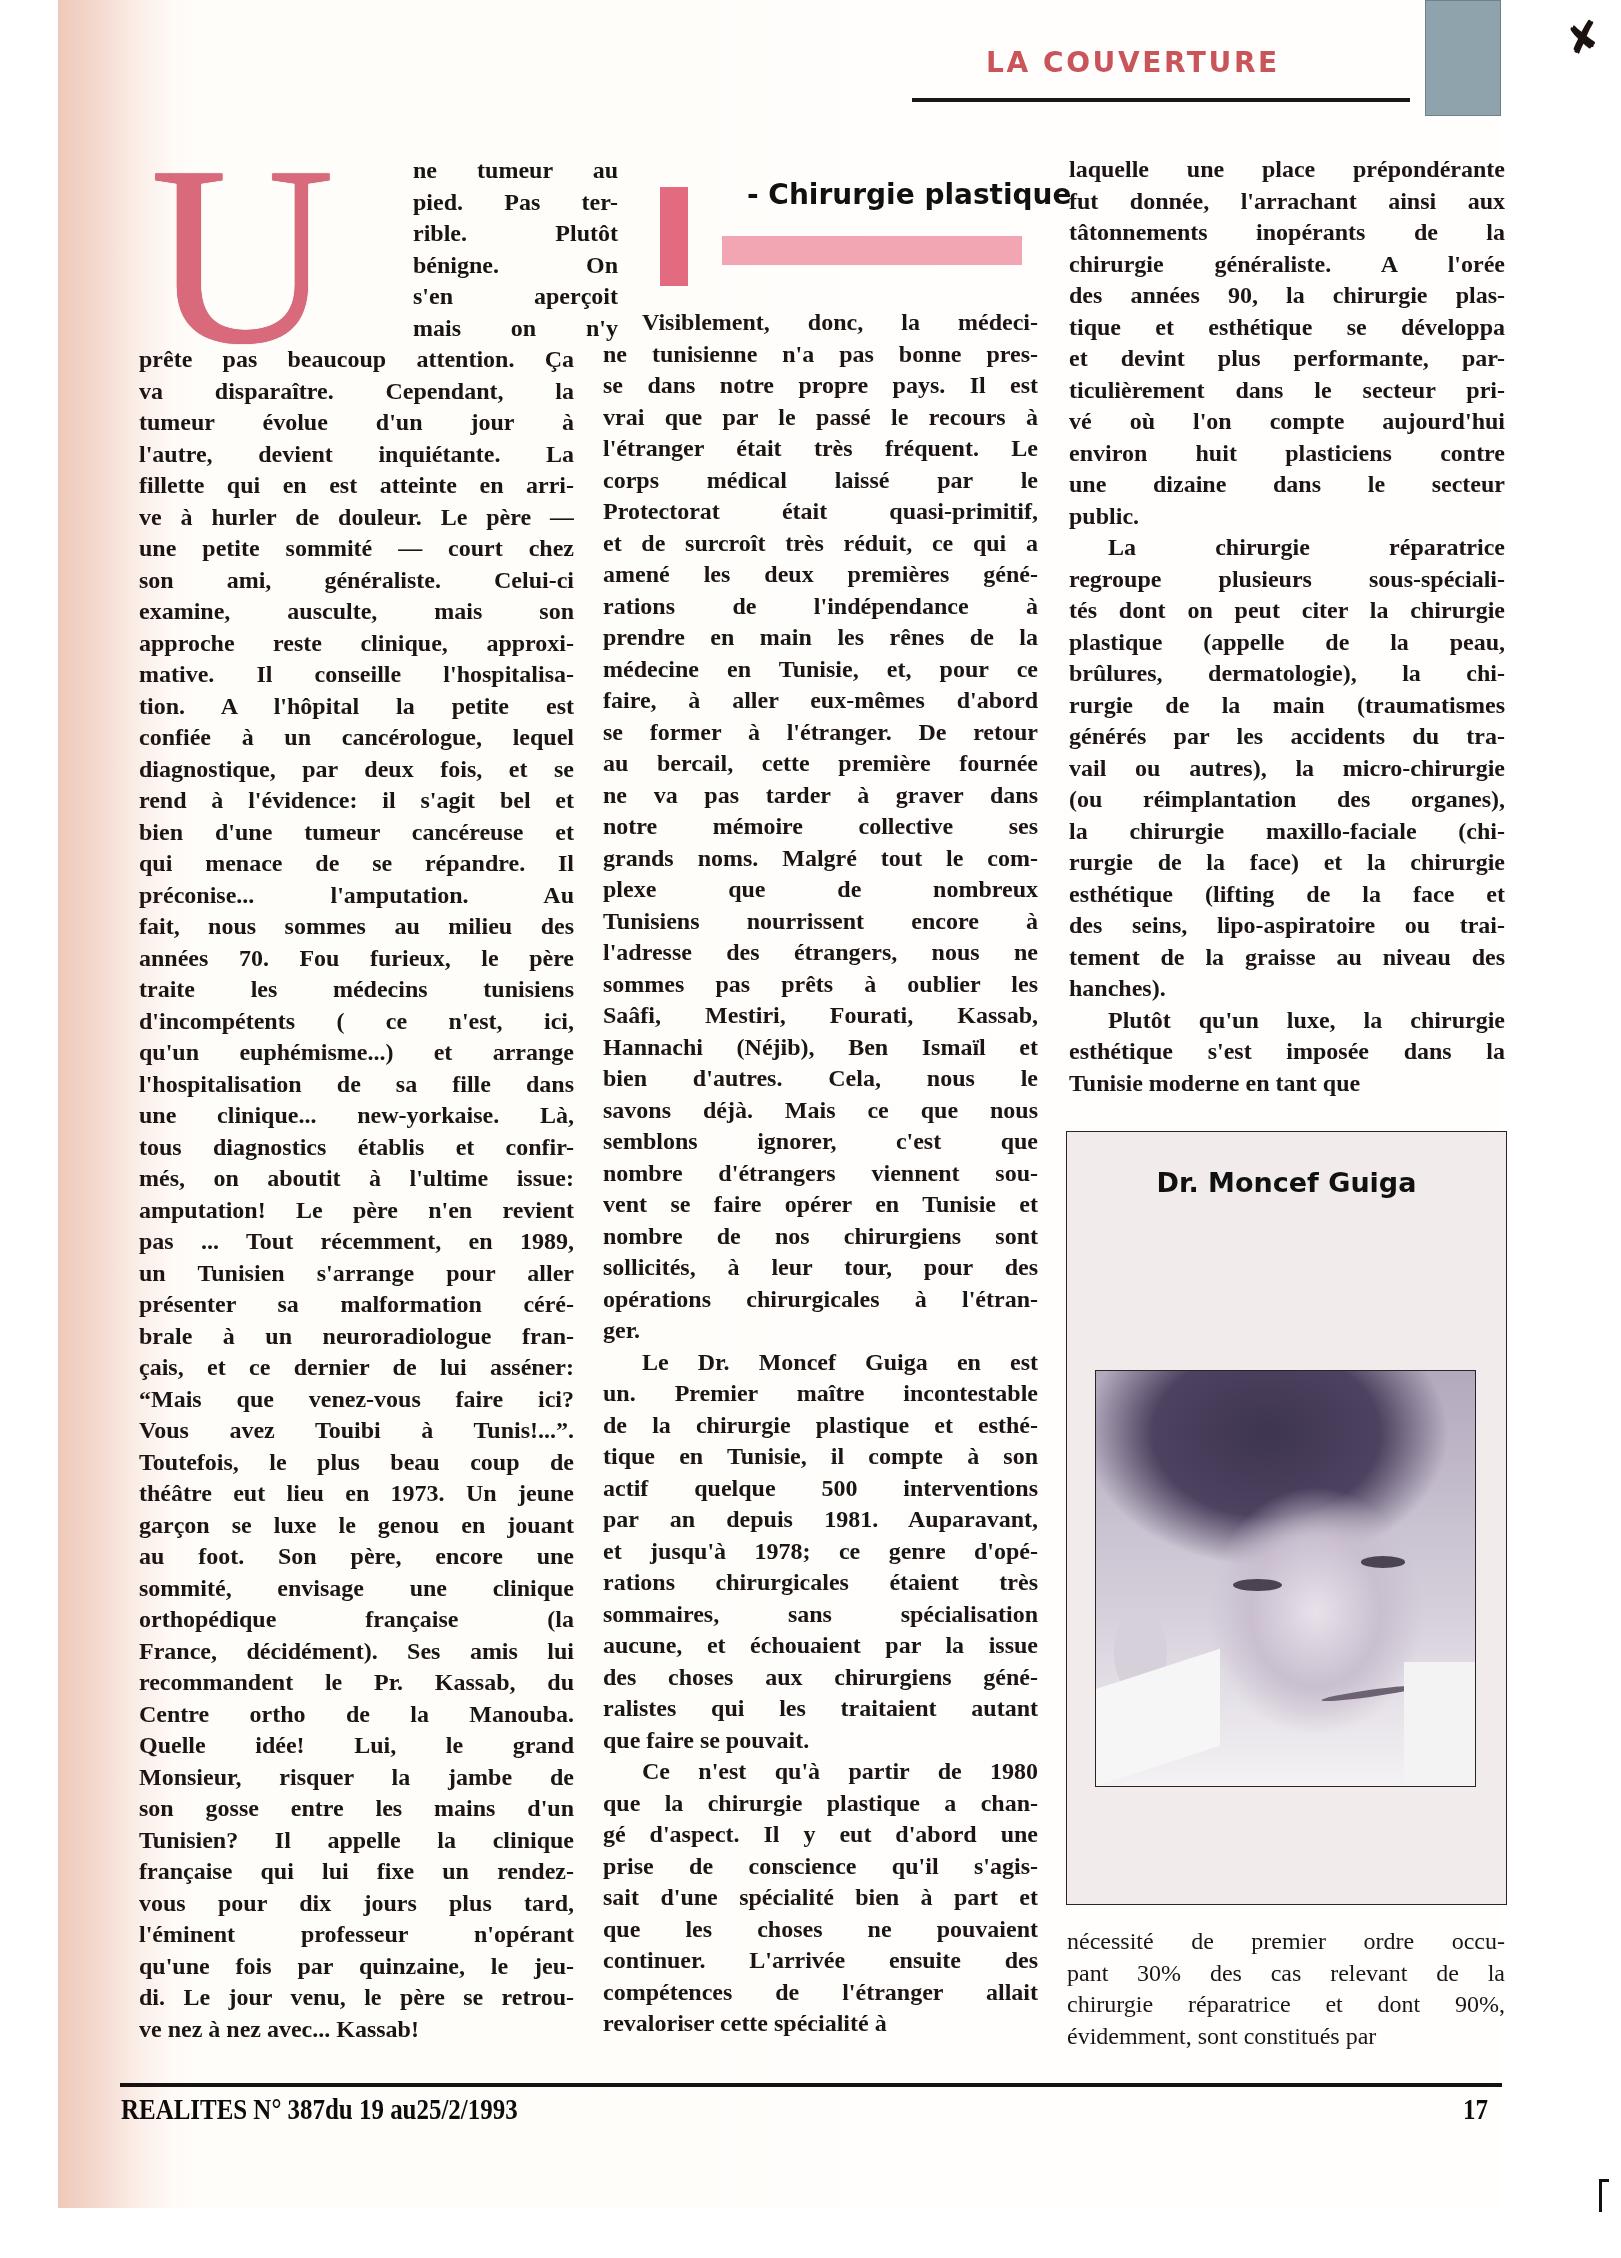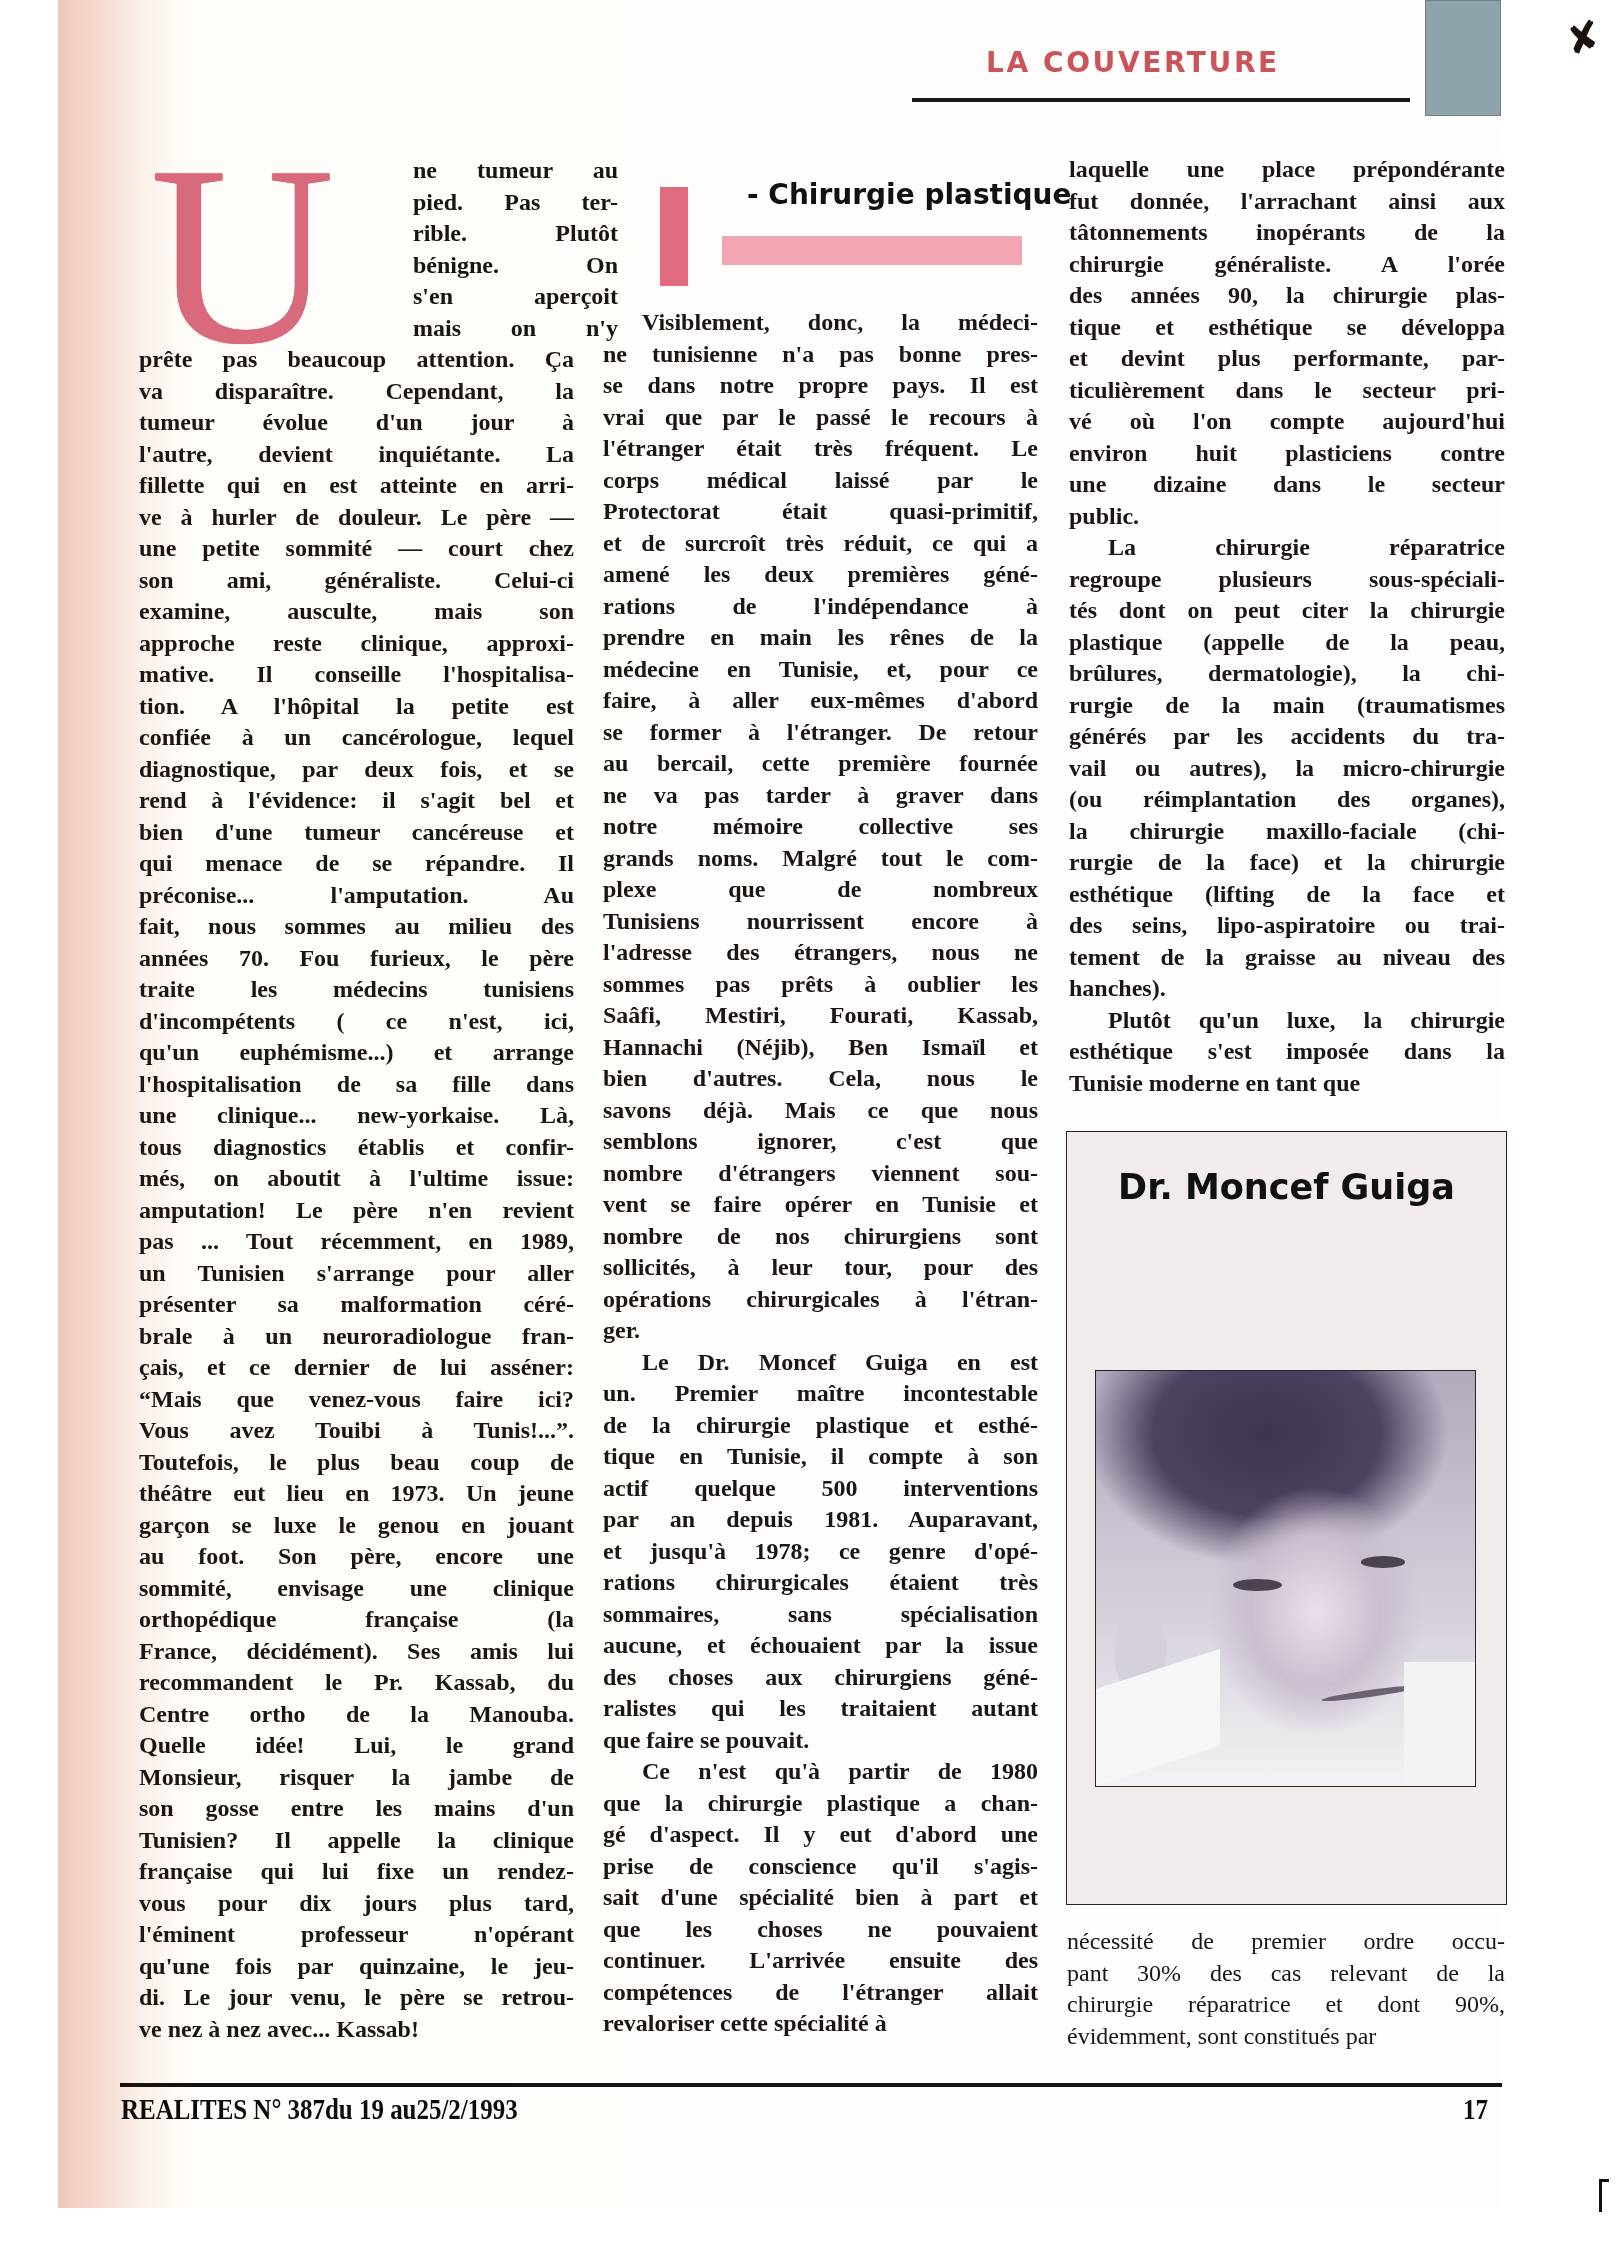--- a/index.html
+++ b/index.html
@@ -24,21 +24,21 @@
 
   .dropcap { position:absolute; left:150px; top:150px; font-family:"Liberation Serif","DejaVu Serif",serif; font-size:256px; line-height:212px; color:#d96a7c; font-weight:normal; text-shadow:0 0 0.9px #a04050; }
   #col1-lead { position:absolute; left:369px; top:155px; width:205px; font-size:24px; line-height:31.5px; font-weight:bold;margin-left:44px; }
   #col1-lead .ln { display:block; white-space:nowrap; text-align:justify; text-align-last:justify; height:31.5px; overflow:hidden; }
 
   .sub-num { position:absolute; left:660px; top:187px; width:28px; height:99px; background:#e26b80; }
   .sub-title { position:absolute; left:703px; top:178px; font-family:"DejaVu Sans","Liberation Sans",sans-serif; font-weight:bold; font-size:28px; color:#111;margin-left:44px; }
   .sub-bar { position:absolute; left:722px; top:236px; width:300px; height:29px; background:#f2a5b3; }
 
   .sidebar { position:absolute; left:1066px; top:1131px; width:441px; height:774px; border:1.8px solid #2a2424; background:#f1eceb; box-sizing:border-box; }
-  .sidebar-name { position:absolute; left:0; width:100%; top:35px; text-align:center; font-family:"DejaVu Sans","Liberation Sans",sans-serif; font-weight:bold; font-size:35px; color:#111; }
+  .sidebar-name { position:absolute; left:0; width:100%; top:35px; text-align:center; font-family:"DejaVu Sans","Liberation Sans",sans-serif; font-weight:bold; font-size:27px; color:#111; }
   .sidebar-bio { position:absolute; left:21px; top:93px; width:393px; font-family:"Liberation Serif",serif; font-weight:bold; font-size:23px; line-height:31px; color:#181212; }
   .sidebar-bio .ln { display:block; white-space:nowrap; text-align:justify; text-align-last:justify; }
   .sidebar-bio .ln.ind { text-indent:35px; }
   .sidebar-bio .ln.end { text-align-last:left; }
   .portrait { position:absolute; left:28px; top:238px; width:379px; height:415px; border:1.8px solid #2a2424; overflow:hidden;
     background: radial-gradient(ellipse 38% 40% at 58% 58%, #e9e1ea 0%, #c9bfcf 45%, rgba(120,108,140,0.0) 75%),
                 radial-gradient(ellipse 60% 40% at 45% 15%, #3e3550 0%, #4d4260 50%, rgba(90,80,110,0) 80%),
                 linear-gradient(180deg, #b2a9bd 0%, #d7d1dc 60%, #f4f2f4 100%); }
   .portrait .shoulder-l { position:absolute; left:0; bottom:0; width:124px; height:97px; background:#f6f6f6; transform:skewY(-18deg); transform-origin:left bottom; }
   .portrait .shoulder-r { position:absolute; right:0; bottom:0; width:71px; height:124px; background:#f3f3f3; }

